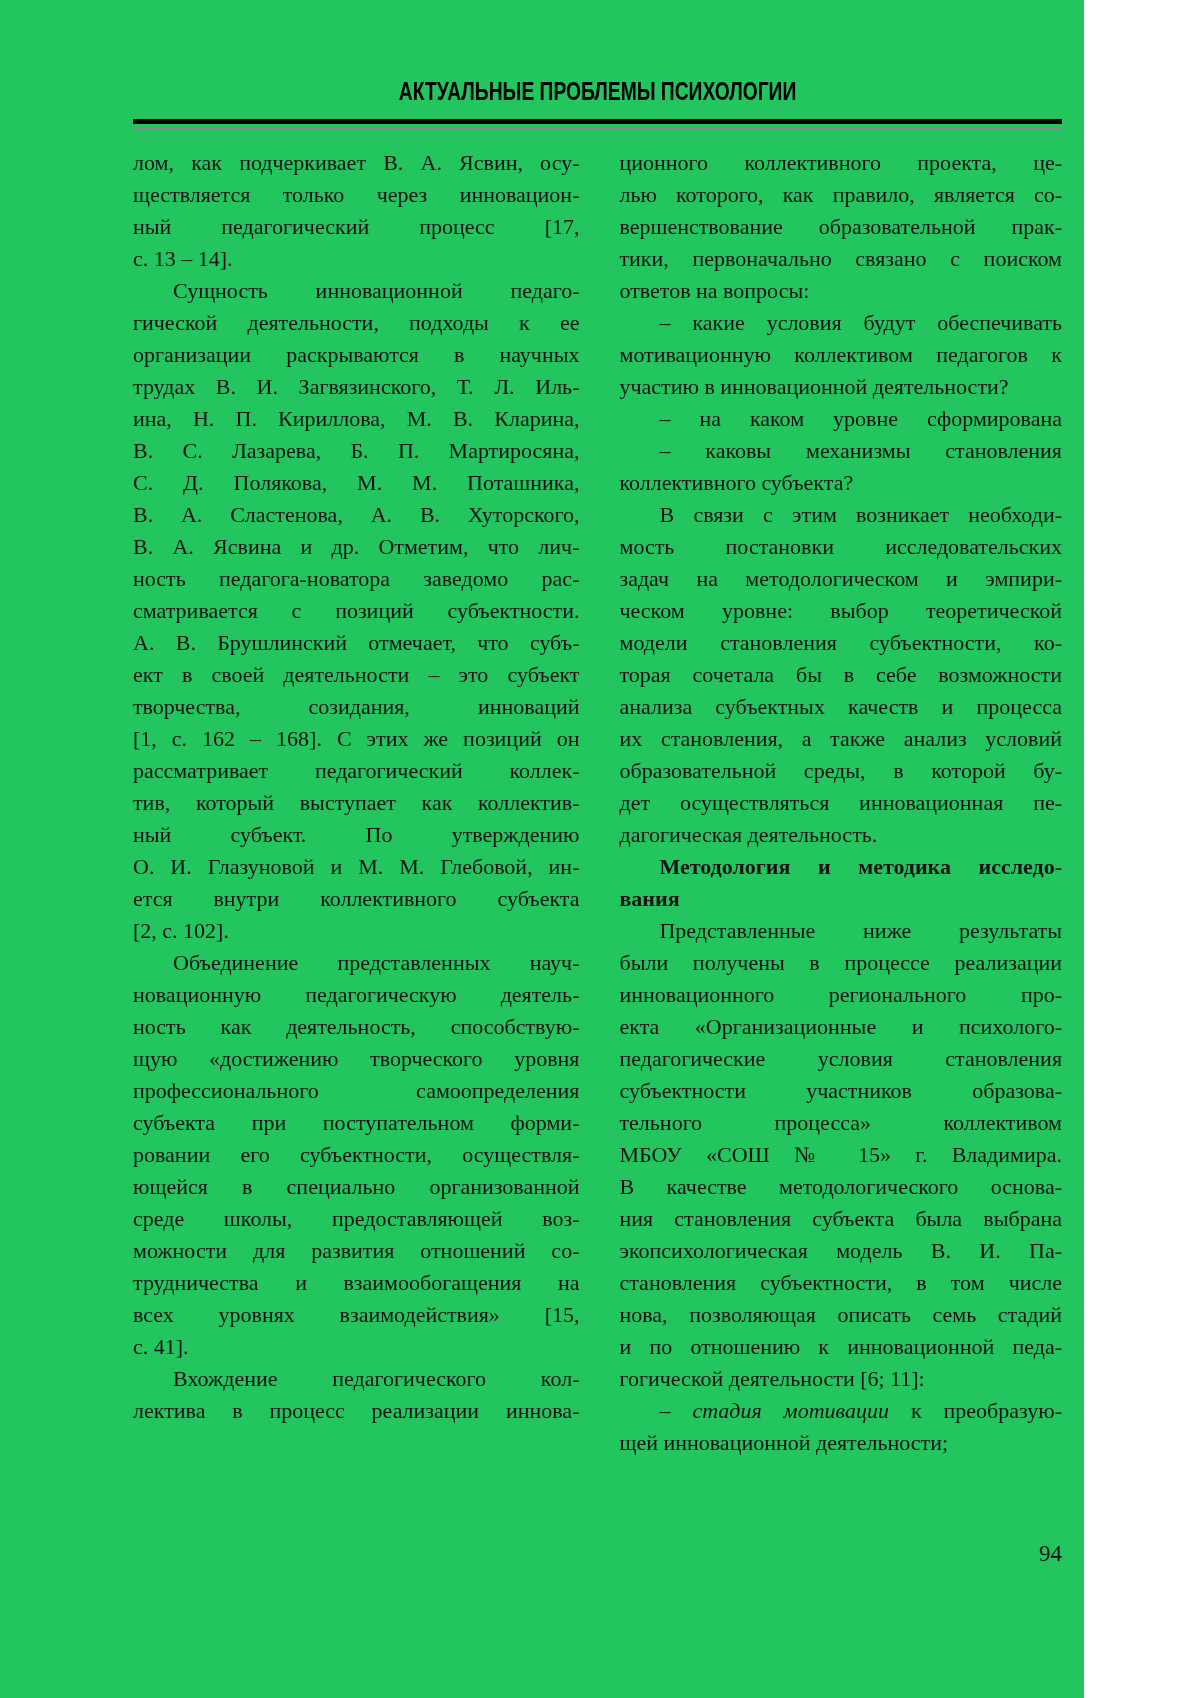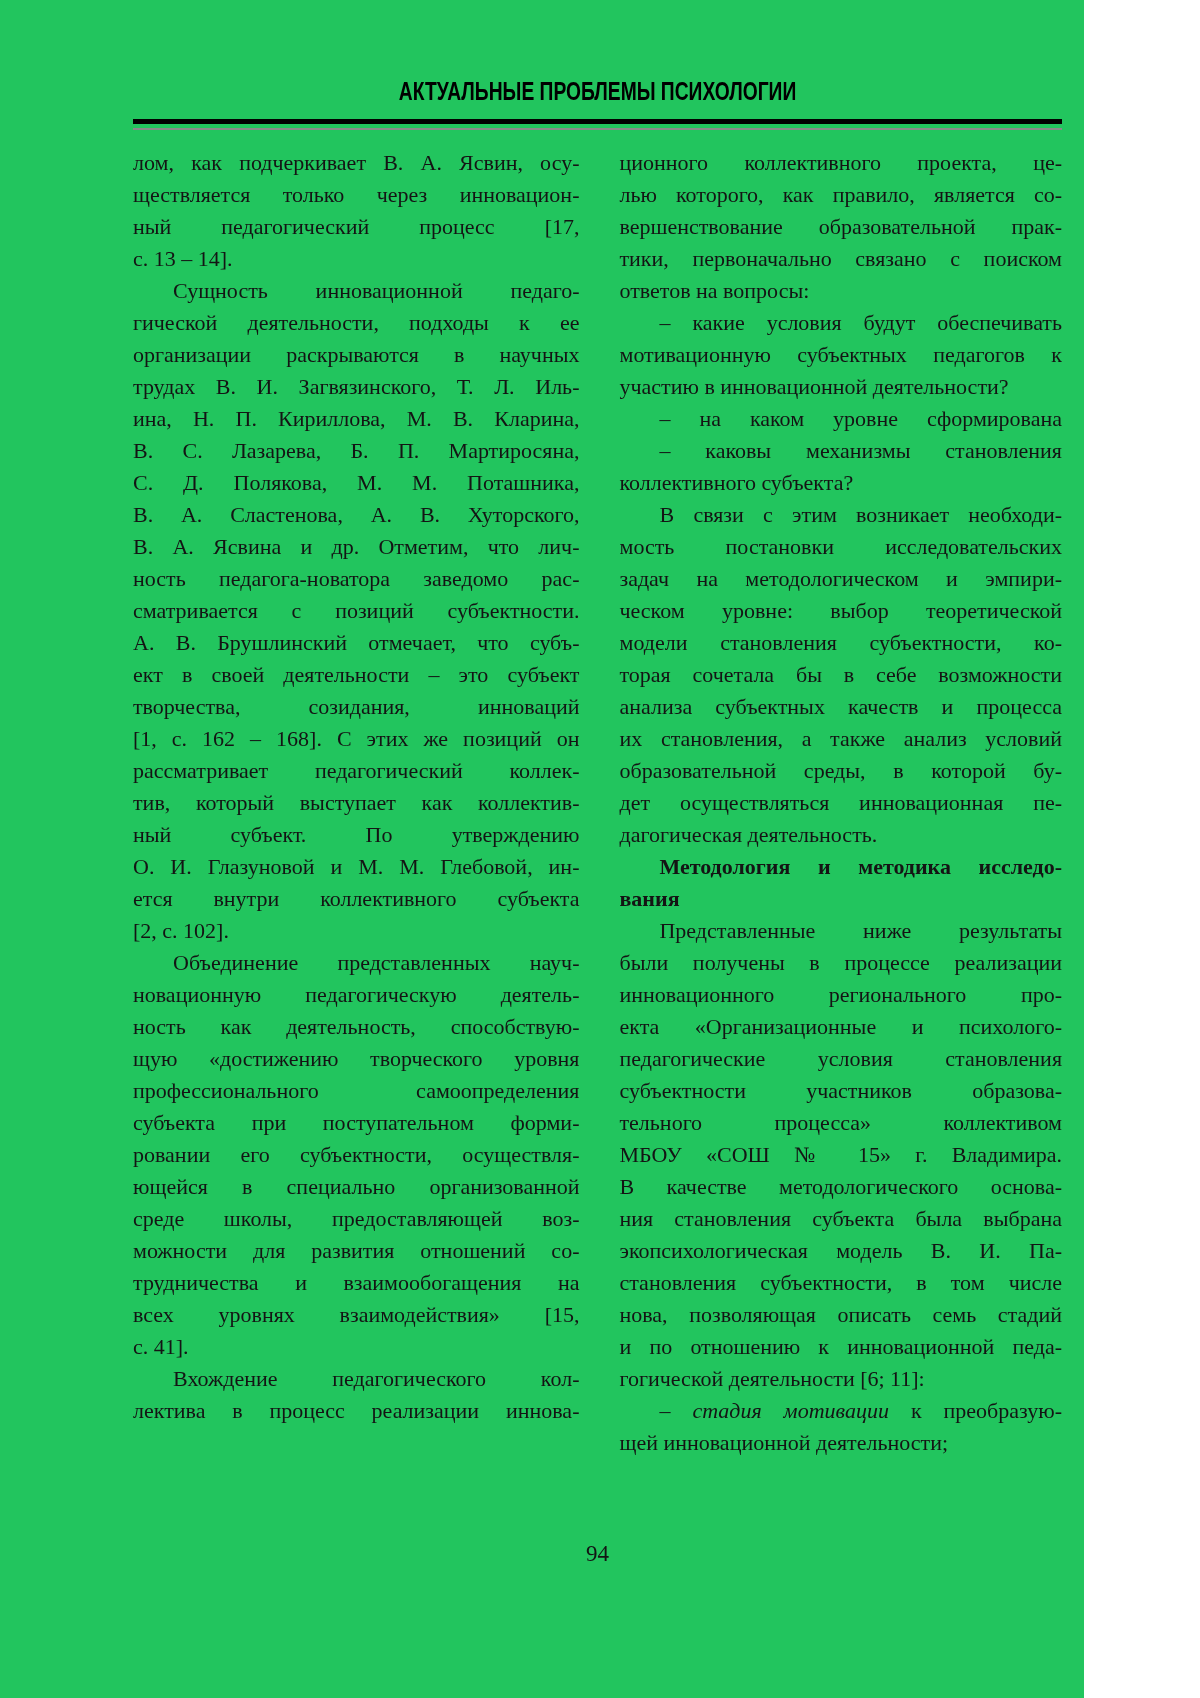--- a/index.html
+++ b/index.html
@@ -47,21 +47,21 @@
   .line {
     text-align:justify;
     text-align-last:justify;
   }
   .line.end { text-align-last:left; }
   .line.indent { padding-left:40px; }
   .line.bold { font-weight:700; }
   .italic { font-style:italic; }
   .page-number {
     position:absolute; top:1540px; left:133px; width:929px;
-    text-align:center; font-size:23px; line-height:28px; color:#141414;
+    text-align:right; font-size:23px; line-height:28px; color:#141414;
   }
 </style>
 </head>
 <body>
 
 <div class="page">
 
   <div class="running-head">
     <span class="head-text">АКТУАЛЬНЫЕ ПРОБЛЕМЫ ПСИХОЛОГИИ</span>
   </div>
@@ -112,21 +112,21 @@
         <div class="line indent"><span>Вхождение педагогического кол-</span></div>
         <div class="line"><span>лектива в процесс реализации иннова-</span></div>
       </div>
     <div class="column right">
         <div class="line"><span>ционного коллективного проекта, це-</span></div>
         <div class="line"><span>лью которого, как правило, является со-</span></div>
         <div class="line"><span>вершенствование образовательной прак-</span></div>
         <div class="line"><span>тики, первоначально связано с поиском</span></div>
         <div class="line end"><span>ответов на вопросы:</span></div>
         <div class="line indent"><span>– какие условия будут обеспечивать</span></div>
-        <div class="line"><span>мотивационную субъектных педагогов к</span></div>
+        <div class="line"><span>мотивационную коллективом педагогов к</span></div>
         <div class="line end"><span>участию в инновационной деятельности?</span></div>
         <div class="line indent"><span>– на каком уровне сформирована</span></div>
         <div class="line indent"><span>– каковы механизмы становления</span></div>
         <div class="line end"><span>коллективного субъекта?</span></div>
         <div class="line indent"><span>В связи с этим возникает необходи-</span></div>
         <div class="line"><span>мость постановки исследовательских</span></div>
         <div class="line"><span>задач на методологическом и эмпири-</span></div>
         <div class="line"><span>ческом уровне: выбор теоретической</span></div>
         <div class="line"><span>модели становления субъектности, ко-</span></div>
         <div class="line"><span>торая сочетала бы в себе возможности</span></div>

